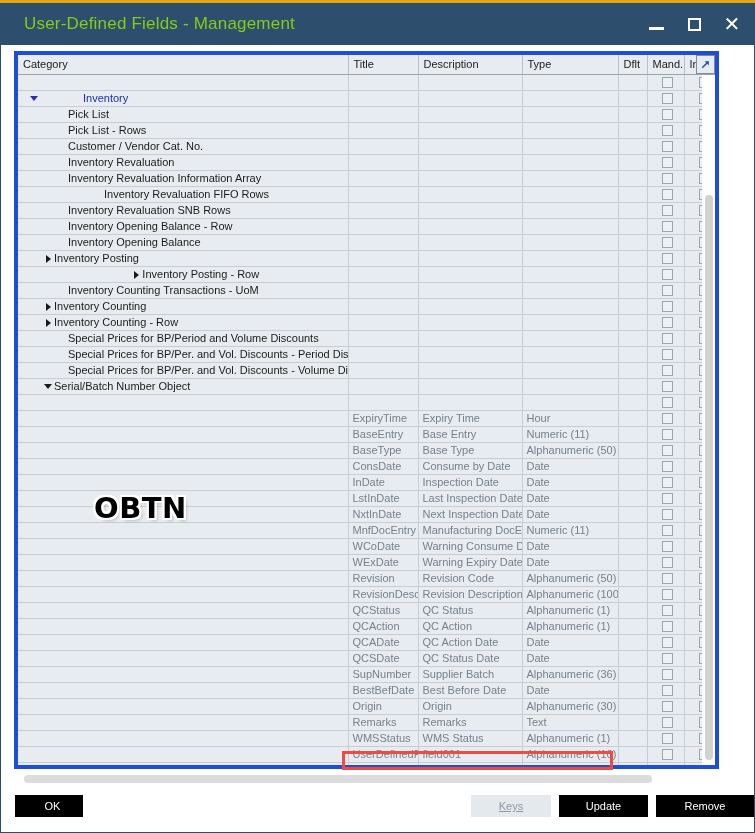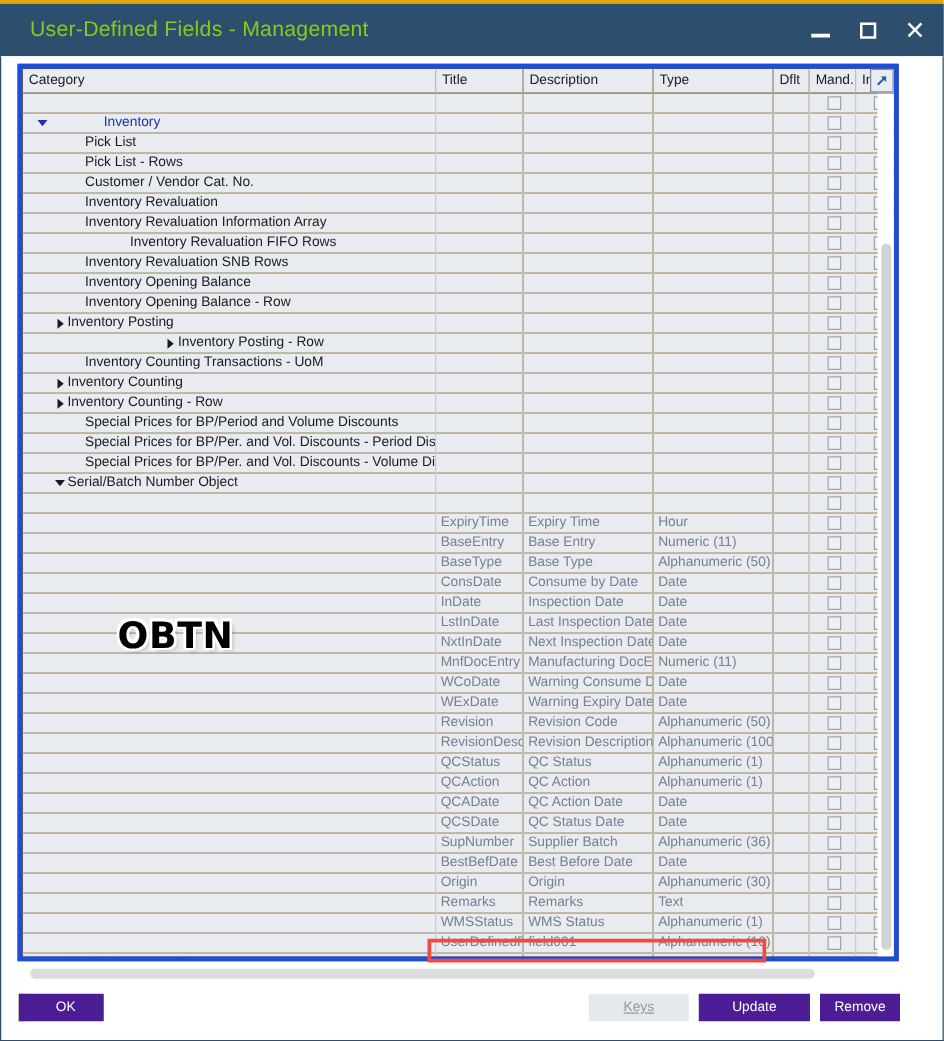--- a/index.html
+++ b/index.html
@@ -181,38 +181,38 @@
     border:3px solid #ef4b42;
     box-sizing:border-box;
     z-index:8;pointer-events:none;
   }
   
   .footer{
     position:absolute;left:0;top:742px;width:753px;height:44px;
   }
   .btn{
     position:absolute;top:8px;height:22px;
-    background:#4c1d95;color:#ffffff;
+    background:#000000;color:#ffffff;
     font-size:11px;
     display:flex;align-items:center;justify-content:center;
     box-sizing:border-box;cursor:default;
     white-space:nowrap;
   }
   .btn .u{text-decoration:underline;}
   .btn-ok{left:14px;width:68px;padding-left:7px;}
   .ok-accent{
     position:absolute;left:14px;top:8px;width:7px;height:22px;
     background:#e0a80d;
   }
   .btn-keys{
     left:470px;width:80px;
     background:#e3e9ed;color:#8d99a4;
   }
   .btn-update{left:558px;width:89px;}
-  .btn-remove{left:655px;width:64px;}
+  .btn-remove{left:655px;width:98px;}
 </style>
 </head>
 <body>
 
 <div class="app">
 
   <div class="gold-strip"></div>
 
   <div class="titlebar">
     <div class="title">User-Defined Fields - Management</div>
@@ -408,39 +408,39 @@
                 <div class="chk"></div>
               </td>
               <td class="ck last">
                 <div class="chk"></div>
               </td>
             </tr>
             <tr>
               <td class="cat">
                 <div class="cat-inner" style="padding-left: 34px;">
                   <span class="arrow"></span>
+                  <span class="lbl">Inventory Opening Balance - Row</span>
+                </div>
+              </td>
+              <td class="field"></td>
+              <td class="field"></td>
+              <td class="field"></td>
+              <td class="ck"></td>
+              <td class="ck">
+                <div class="chk"></div>
+              </td>
+              <td class="ck last">
+                <div class="chk"></div>
+              </td>
+            </tr>
+            <tr>
+              <td class="cat">
+                <div class="cat-inner" style="padding-left: 34px;">
+                  <span class="arrow"></span>
                   <span class="lbl">Inventory Opening Balance</span>
-                </div>
-              </td>
-              <td class="field"></td>
-              <td class="field"></td>
-              <td class="field"></td>
-              <td class="ck"></td>
-              <td class="ck">
-                <div class="chk"></div>
-              </td>
-              <td class="ck last">
-                <div class="chk"></div>
-              </td>
-            </tr>
-            <tr>
-              <td class="cat">
-                <div class="cat-inner" style="padding-left: 34px;">
-                  <span class="arrow"></span>
-                  <span class="lbl">Inventory Opening Balance - Row</span>
                 </div>
               </td>
               <td class="field"></td>
               <td class="field"></td>
               <td class="field"></td>
               <td class="ck"></td>
               <td class="ck">
                 <div class="chk"></div>
               </td>
               <td class="ck last">

